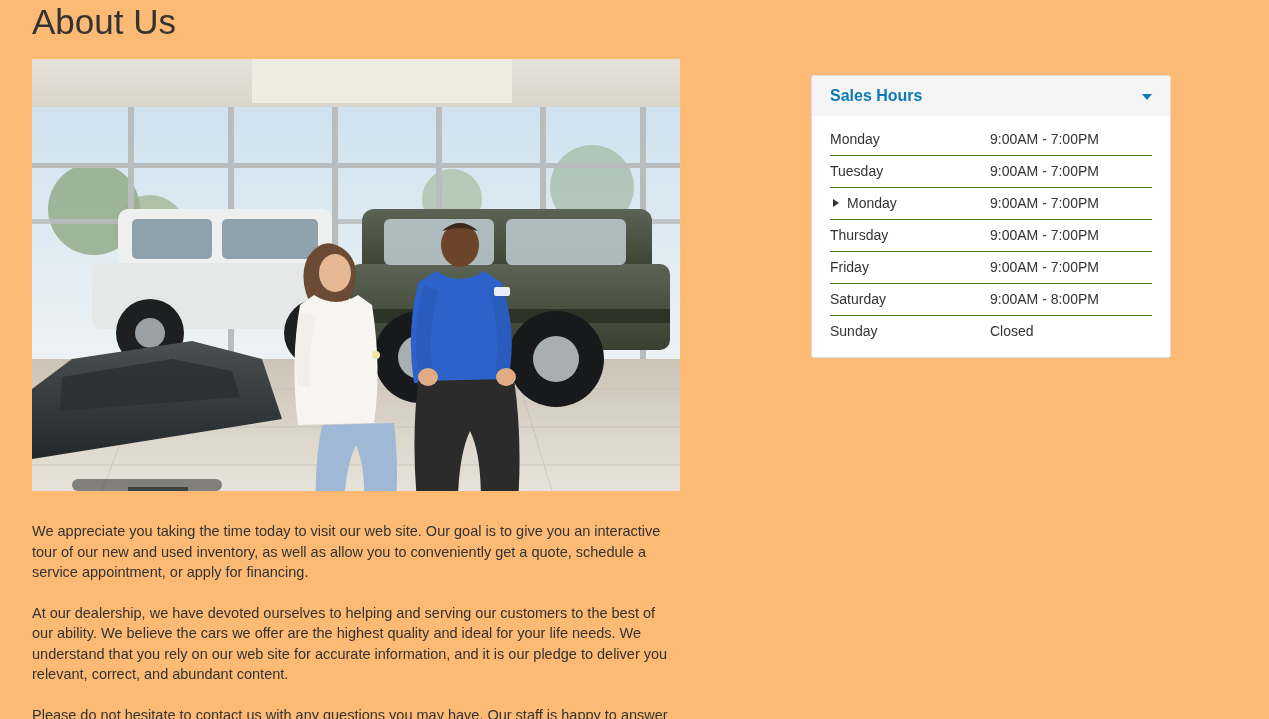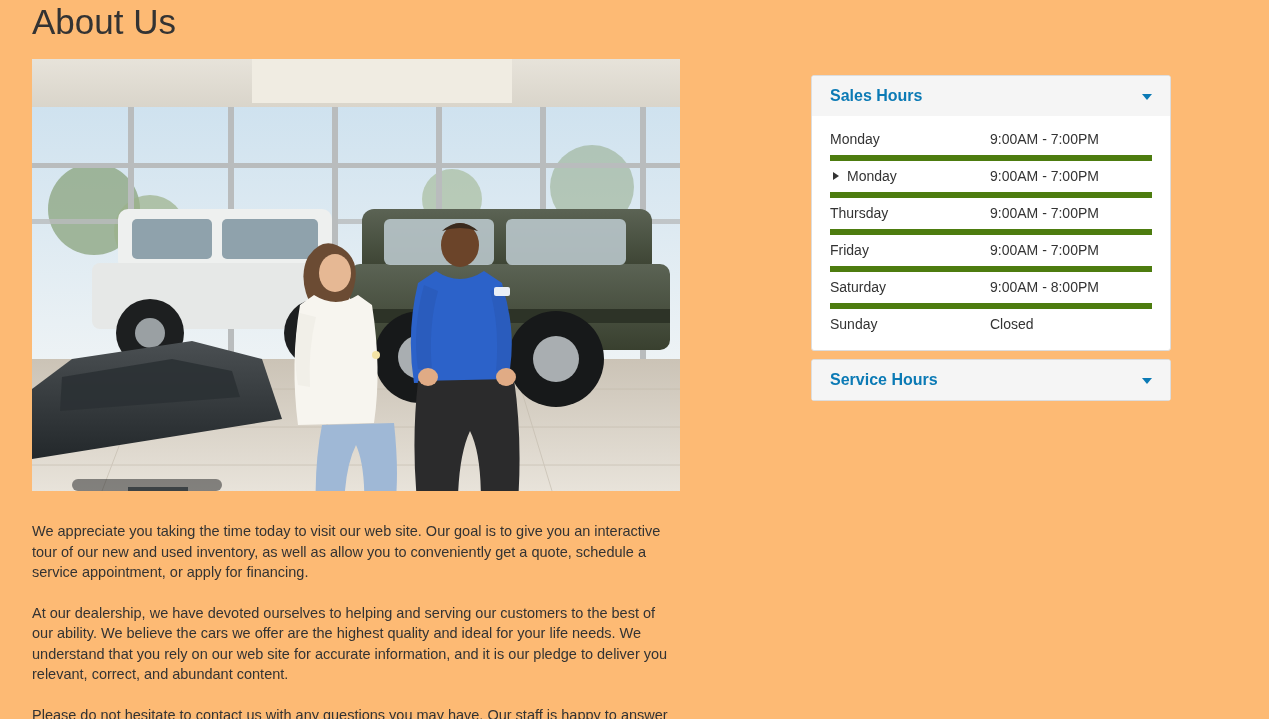--- a/index.html
+++ b/index.html
@@ -97,21 +97,21 @@
     border-right: 5px solid transparent;
     border-top: 6px solid #0b7ab5;
     margin-top: 2px;
   }
   .panel-body { padding: 8px 18px 10px 18px; }
 
   table.hours {
     width: 100%;
     border-collapse: collapse;
   }
-  table.hours tr { border-bottom: 6px solid #4d7c0f; }
+  table.hours tr { border-bottom: 1px solid #4d7c0f; }
   table.hours tr:last-child { border-bottom: none; margin-top: 34px; }
   table.hours td {
     font-size: 14px;
     color: #333333;
     padding: 7px 0 8px 0;
     line-height: 16px;
   }
   table.hours td.day { width: 160px; }
   table.hours td.time { width: auto; }
   tr.today td.day {
@@ -267,20 +267,24 @@
         <span class="panel-title">Sales Hours</span>
         <span class="caret"></span>
       </div>
       <div class="panel-body">
         <table class="hours">
           <tbody>
             <tr>
               <td class="day">Monday</td>
               <td class="time">9:00AM - 7:00PM</td>
             </tr>
+            <tr>
+              <td class="day">Tuesday</td>
+              <td class="time">9:00AM - 7:00PM</td>
+            </tr>
             <tr class="today">
               <td class="day"><span class="marker"></span><span>Monday</span></td>
               <td class="time">9:00AM - 7:00PM</td>
             </tr>
             <tr>
               <td class="day">Thursday</td>
               <td class="time">9:00AM - 7:00PM</td>
             </tr>
             <tr>
               <td class="day">Friday</td>
@@ -292,23 +296,17 @@
             </tr>
             <tr>
               <td class="day">Sunday</td>
               <td class="time">Closed</td>
             </tr>
           </tbody>
         </table>
       </div>
     </div>
 
-    <div class="panel collapsed">
-      <div class="panel-head">
-        <span class="panel-title">Service Hours</span>
-        <span class="caret"></span>
-      </div>
-    </div>
 
 
   </div>
 
 </div>
 
 </body></html>

